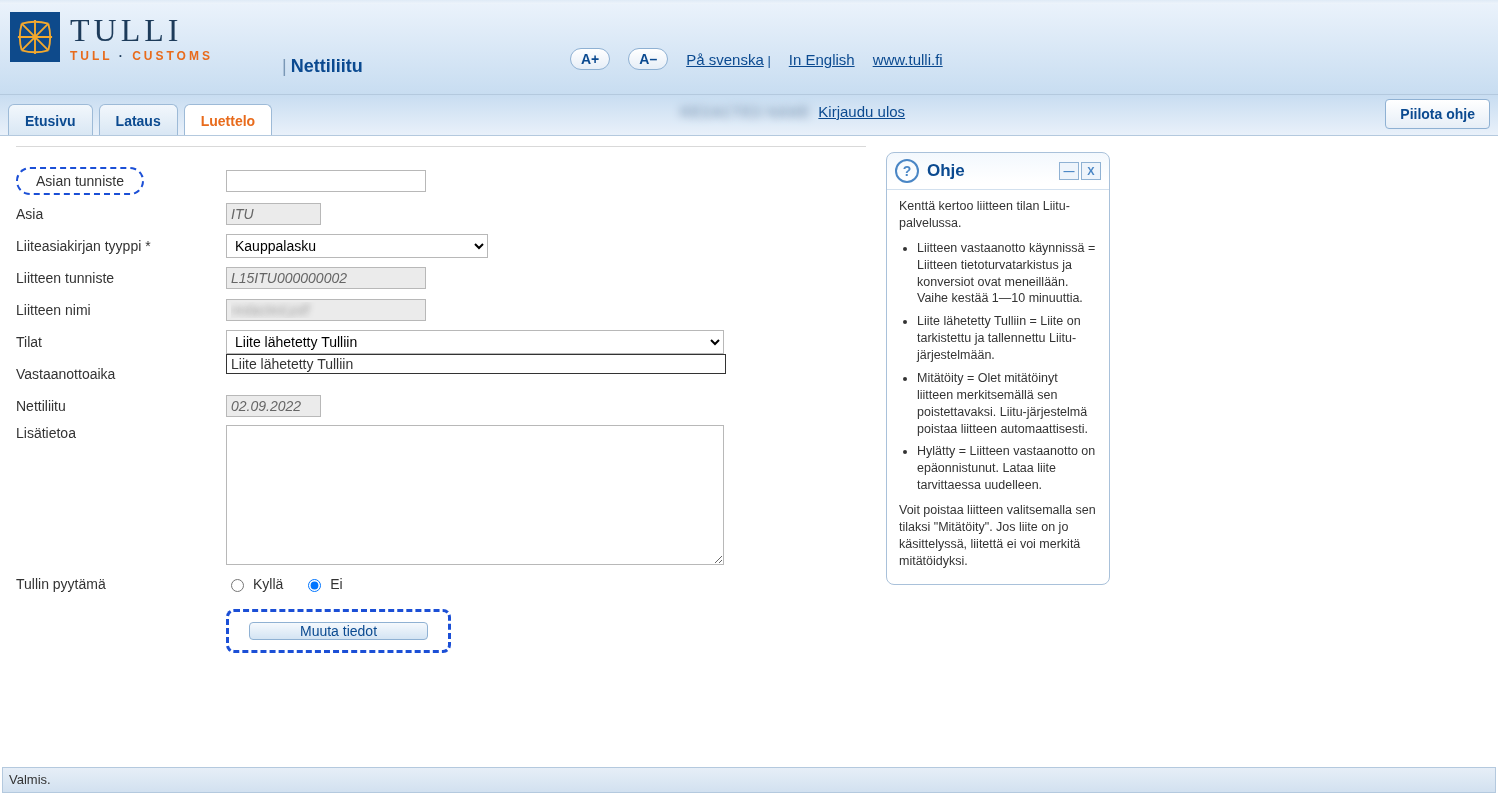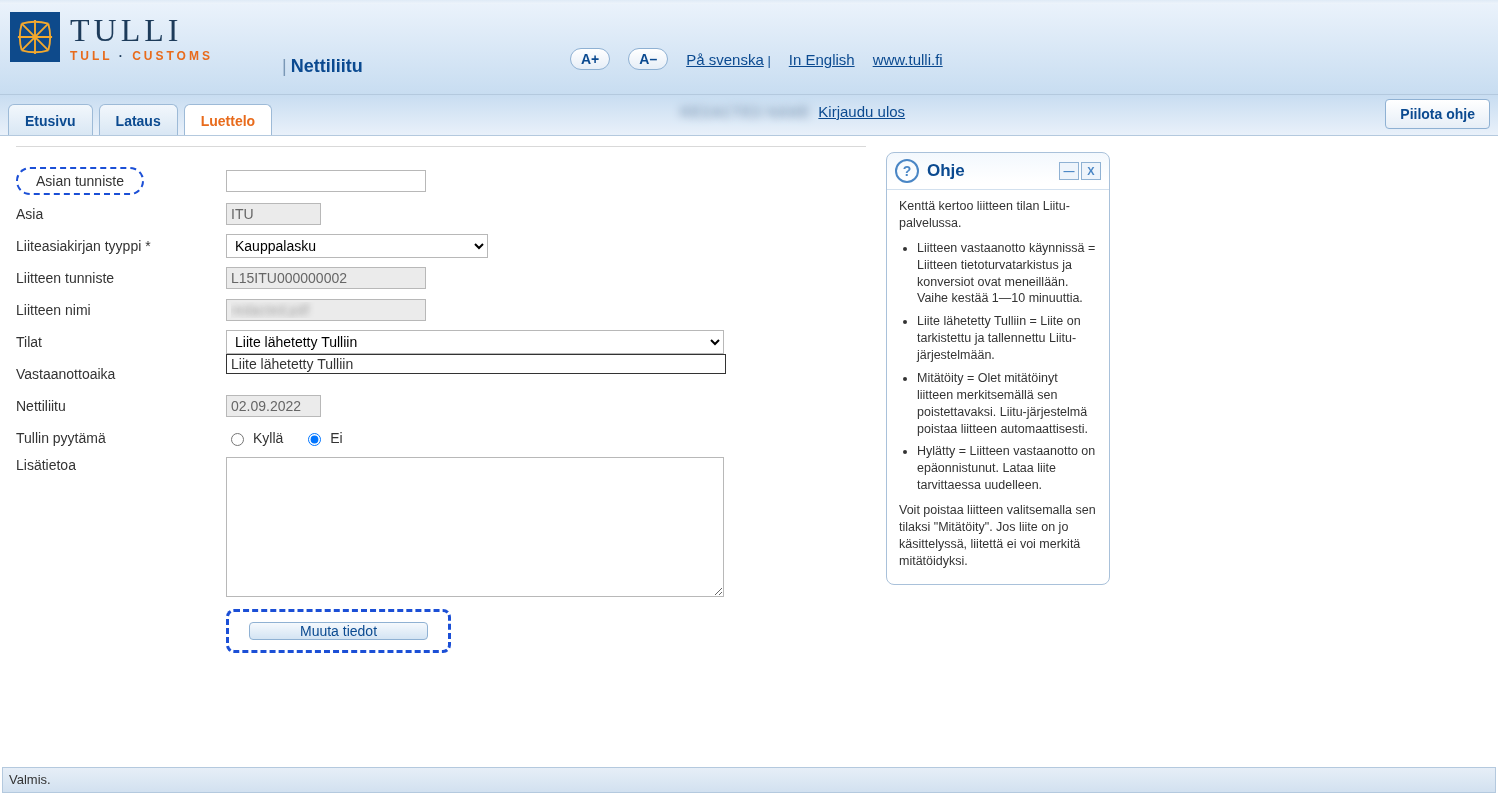--- a/index.html
+++ b/index.html
@@ -27,21 +27,21 @@
   .user-area a{color:#0b4a90;text-decoration:underline;}
   .hide-help{position:absolute;right:8px;top:4px;border:1px solid #8fb1d3;background:linear-gradient(#fff,#e6eef7);border-radius:4px;padding:6px 14px;color:#0b4a90;font-weight:bold;cursor:pointer;font-size:14px;}
   .content{display:flex;padding:10px 8px 0 16px;align-items:flex-start;}
   .main{width:850px;}
   h1.page-title{color:#e86b1c;font-size:20px;font-weight:bold;margin:16px 0 6px;}
   .hr{border-top:1px solid #d9d9d9;margin-bottom:20px;}
   .form-row{display:flex;align-items:center;margin-bottom:6px;min-height:26px;}
   .form-row .lbl{width:210px;color:#333;font-size:14px;}
   .highlight-box{border:2px dashed #1b4fd6;border-radius:14px;padding:4px 18px;display:inline-block;}
   input.txt, .ro, select.sel, textarea.ta{font-family:Arial;font-size:14px;border:1px solid #b8b8b8;background:#fff;padding:2px 4px;box-sizing:border-box;}
-  .ro{background:#ebebeb;color:#666;}
+  .ro{background:#ebebeb;color:#666;font-style:italic;}
   .w-s{width:200px;height:22px;}
   .w-xs{width:95px;height:22px;}
   .w-sel{width:262px;height:24px;}
   .w-tilat{width:498px;height:24px;}
   .w-ta{width:498px;height:140px;resize:both;}
   .tilat-wrap{position:relative;}
   .tilat-dd{position:absolute;left:0;top:24px;width:498px;border:1px solid #333;background:#fff;z-index:5;}
   .tilat-dd .opt{padding:1px 4px;font-size:14px;cursor:pointer;}
   .tilat-dd .opt.sel{background:#1e90ff;color:#fff;}
   .radio-grp{display:flex;align-items:center;gap:6px;font-size:14px;}
@@ -148,34 +148,34 @@
 
     <div class="form-row">
       <div class="lbl">Vastaanottoaika</div>
     </div>
 
     <div class="form-row">
       <div class="lbl">Nettiliitu</div>
       <input class="ro w-xs" readonly="" value="02.09.2022" style="">
     </div>
 
+    <div class="form-row" style="align-items:flex-start">
+      <div class="lbl">Lisätietoa</div>
+      <textarea class="ta w-ta" style=""></textarea>
+    </div>
+
     <div class="form-row">
       <div class="lbl">Tullin pyytämä</div>
       <div class="radio-grp">
         <input type="radio" name="pyy" style="">
         <span>Kyllä</span>
         &nbsp;&nbsp;
         <input type="radio" name="pyy" checked="" style="">
         <span>Ei</span>
       </div>
-    </div>
-
-    <div class="form-row" style="align-items:flex-start">
-      <div class="lbl">Lisätietoa</div>
-      <textarea class="ta w-ta" style=""></textarea>
     </div>
 
     <div class="btn-row">
       <span class="highlight">
         <button class="action-btn">Muuta tiedot</button>
       </span>
     </div>
   </div>
 
   <div class="help-panel">

